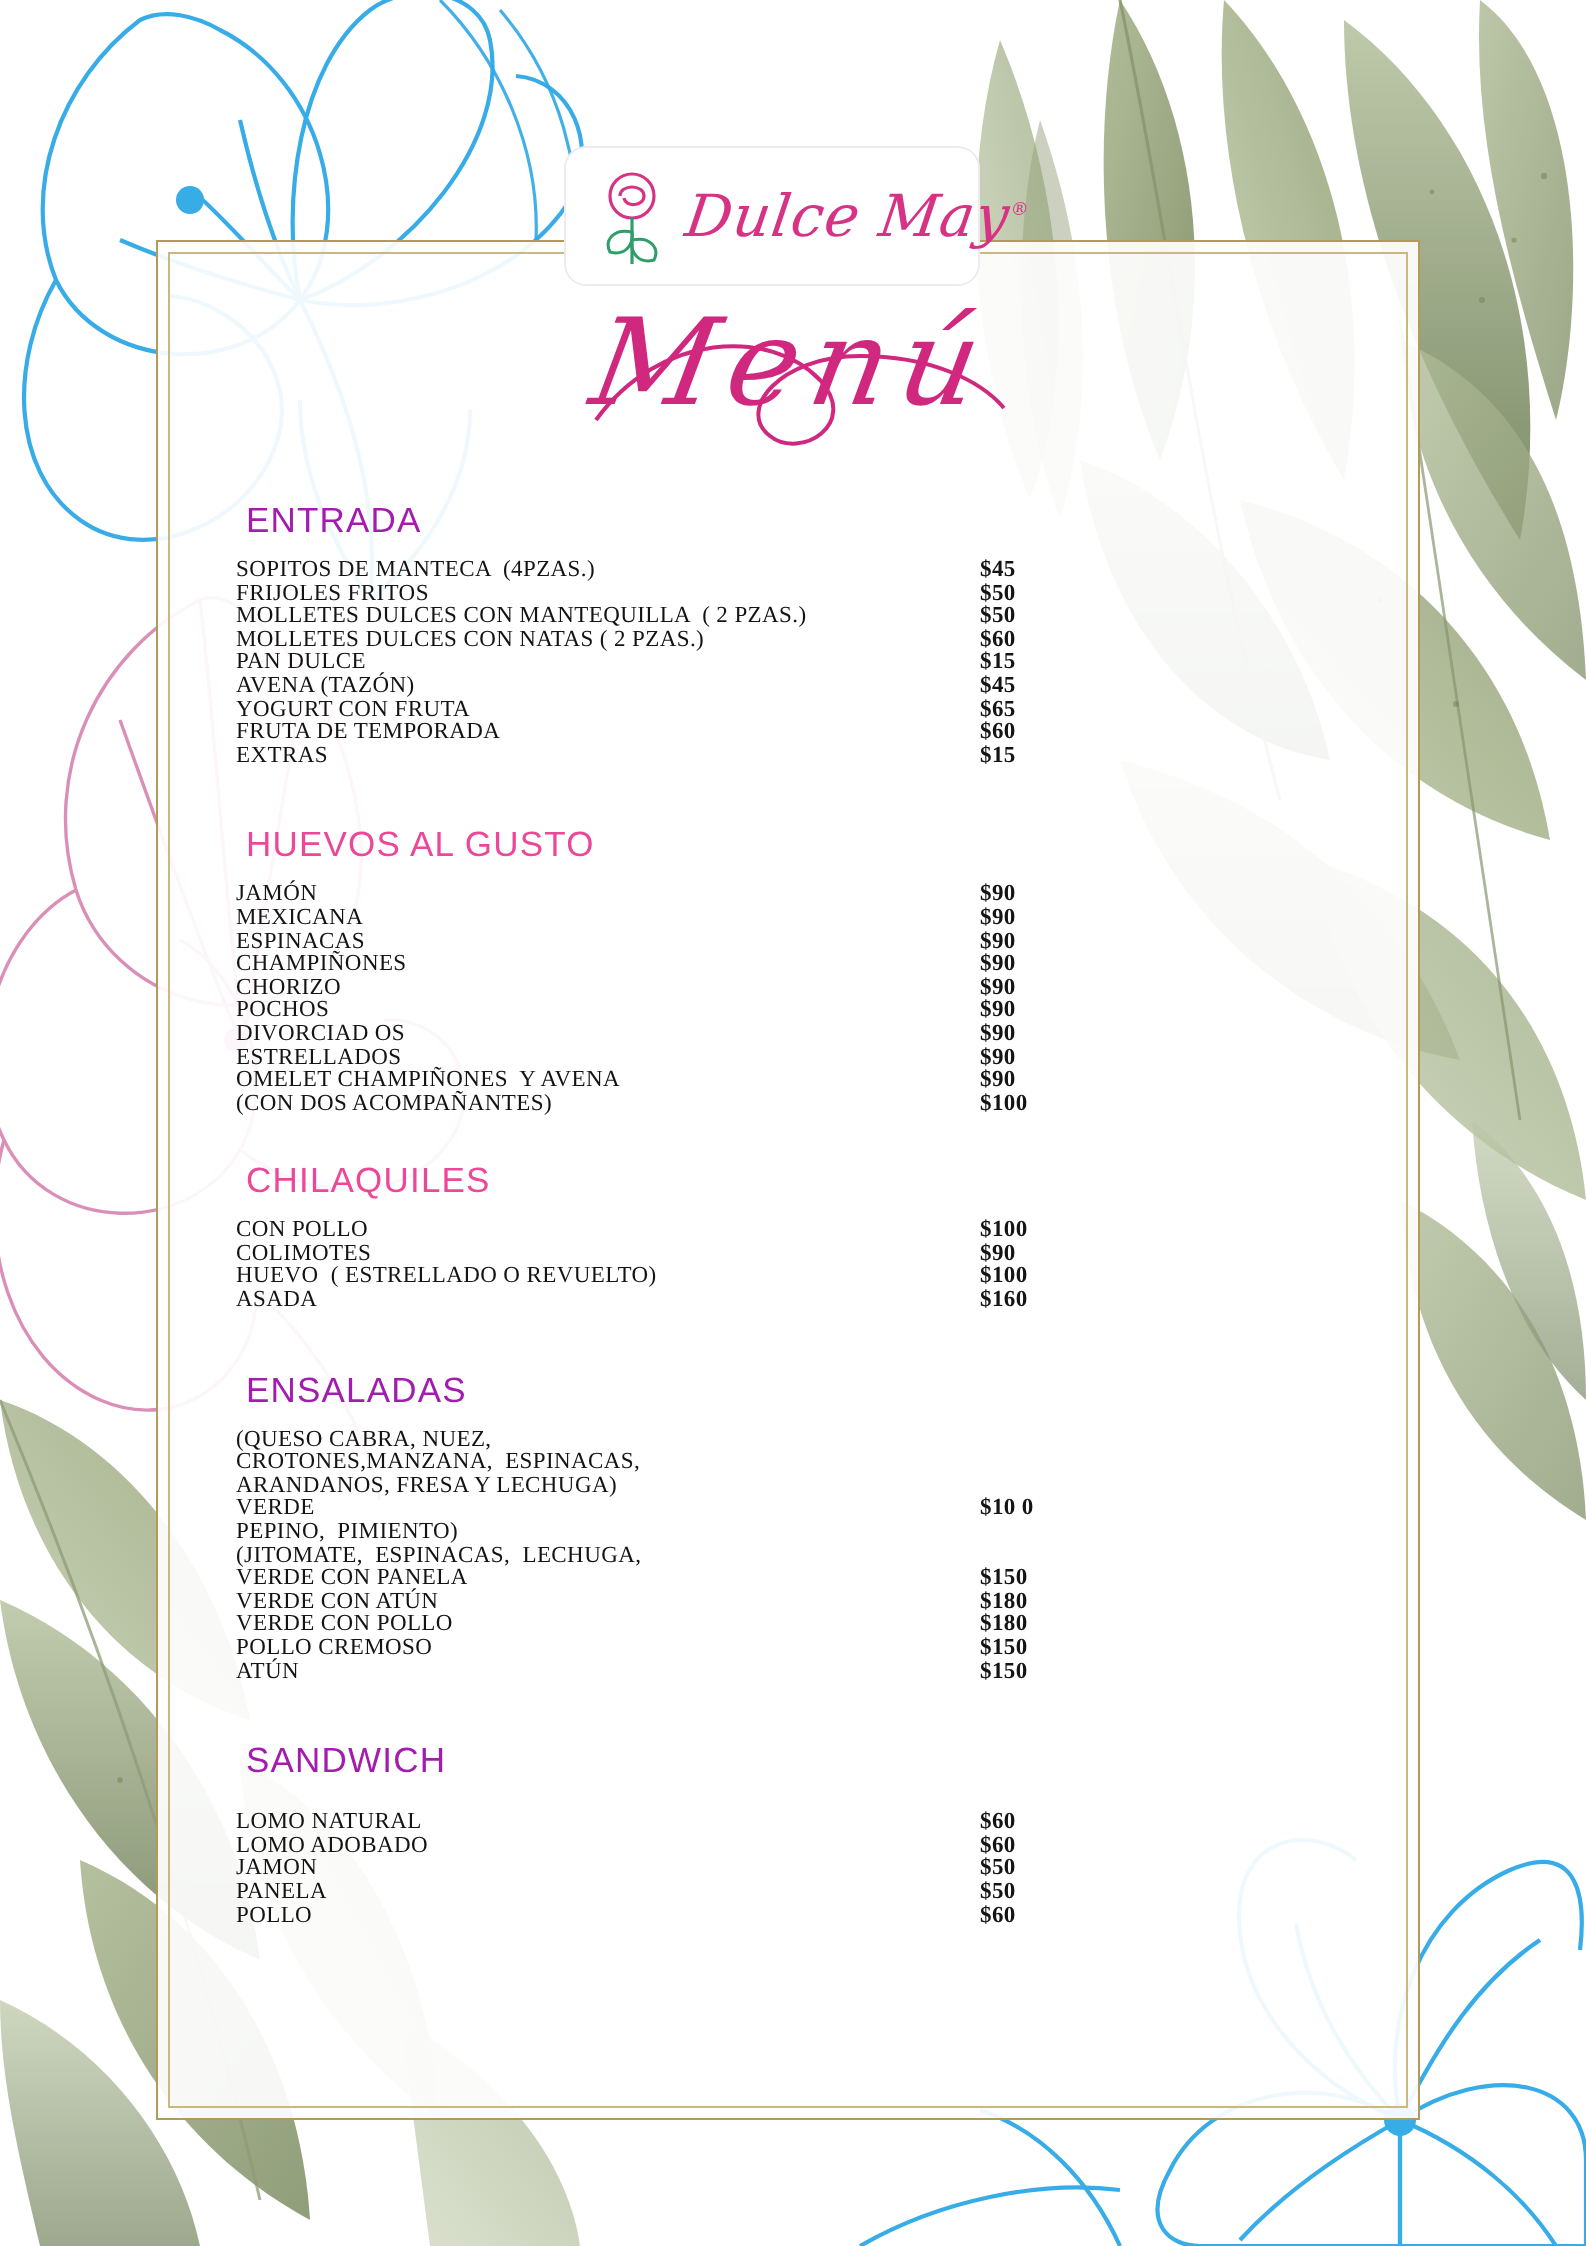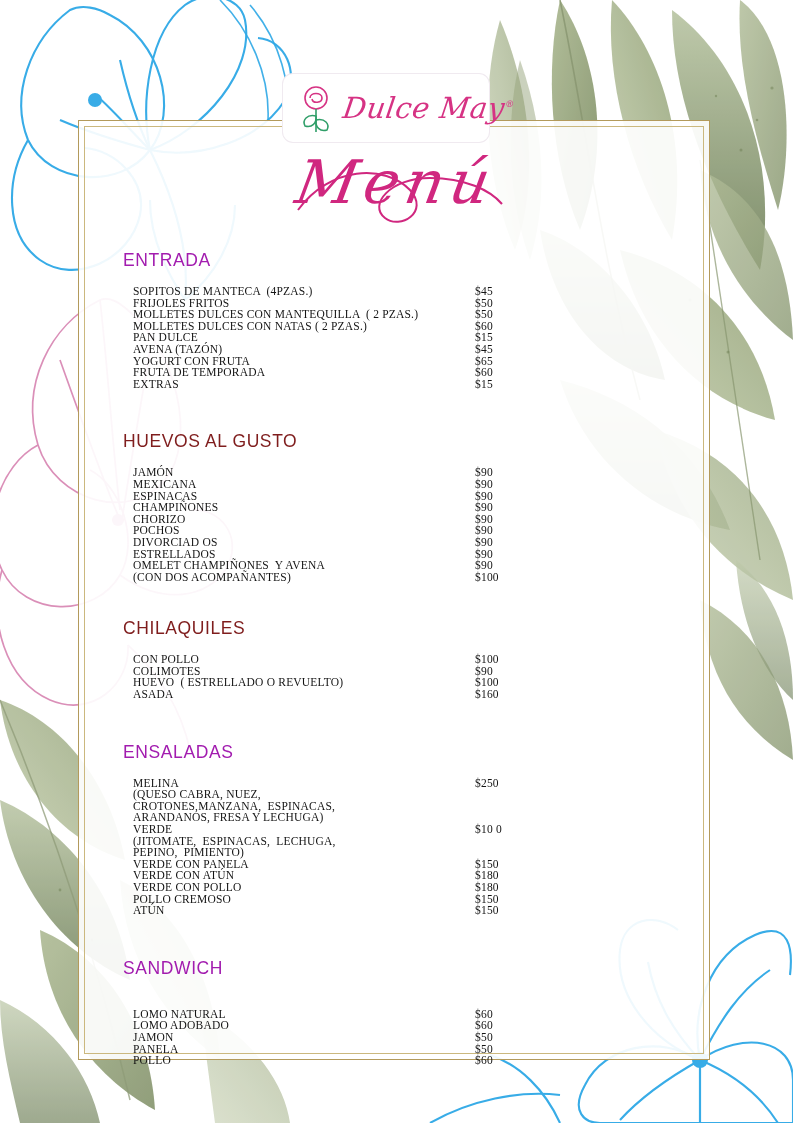--- a/index.html
+++ b/index.html
@@ -96,42 +96,43 @@
     position: absolute;
     left: 118px; top: 250px;
     width: 430px;
     z-index: 7;
   }
   .section { margin-bottom: 2px; }
   .section-title {
     font-family: "Liberation Sans", sans-serif;
     font-size: 17.5px;
     letter-spacing: .6px;
-    color: #7f1d1d;
+    color: #ec4899;
     margin: 0 0 9px 5px;
   }
   .section-title.mag { color: #a21caf; }
-  .items { margin: 15px; padding: 0; list-style: none; }
+  .items { margin: 0; padding: 0; list-style: none; }
   .row {
     display: flex;
     align-items: baseline;
     font-family: "Liberation Serif", serif;
     font-size: 11.5px;
     letter-spacing: .2px;
     color: #141414;
     line-height: 11.6px;
     padding: 0;
     margin: 0;
   }
   .row .name { flex: 0 0 auto; white-space: pre; }
   .row .spacer { flex: 1 1 auto; }
   .row .price {
     flex: 0 0 58px;
     text-align: left;
     white-space: pre;
+    font-weight: bold;
   }
   .gap-md { height: 20px; }
   .gap-lg { height: 26px; }
 </style>
 </head>
 <body>
 
 <div id="page">
 
   <svg class="deco" width="793" height="1123" viewBox="0 0 793 1123" style="left:0;top:0;z-index:1;">
@@ -404,51 +405,46 @@
           </li>
       </ul>
     </div>
 
     <div class="gap-lg"></div>
 
     <div class="section">
       <div class="section-title mag">ENSALADAS</div>
       <ul class="items">
         <li class="row">
-            <span class="name">MELINA</span>
-            <span class="spacer"></span>
-            <span class="price">$250</span>
-          </li>
-        <li class="row">
             <span class="name">(QUESO CABRA, NUEZ,</span>
             <span class="spacer"></span>
             <span class="price"></span>
           </li>
         <li class="row">
             <span class="name">CROTONES,MANZANA,  ESPINACAS,</span>
             <span class="spacer"></span>
             <span class="price"></span>
           </li>
         <li class="row">
             <span class="name">ARANDANOS, FRESA Y LECHUGA)</span>
             <span class="spacer"></span>
             <span class="price"></span>
           </li>
         <li class="row">
             <span class="name">VERDE</span>
             <span class="spacer"></span>
             <span class="price">$10 0</span>
           </li>
         <li class="row">
+            <span class="name">PEPINO,  PIMIENTO)</span>
+            <span class="spacer"></span>
+            <span class="price"></span>
+          </li>
+        <li class="row">
             <span class="name">(JITOMATE,  ESPINACAS,  LECHUGA,</span>
-            <span class="spacer"></span>
-            <span class="price"></span>
-          </li>
-        <li class="row">
-            <span class="name">PEPINO,  PIMIENTO)</span>
             <span class="spacer"></span>
             <span class="price"></span>
           </li>
         <li class="row">
             <span class="name">VERDE CON PANELA</span>
             <span class="spacer"></span>
             <span class="price">$150</span>
           </li>
         <li class="row">
             <span class="name">VERDE CON ATÚN</span>

